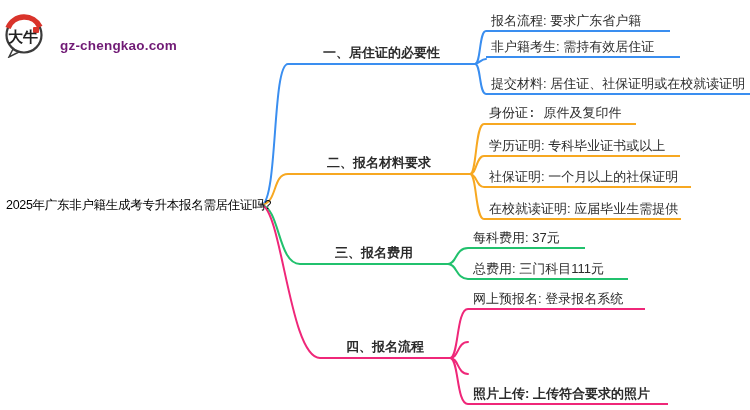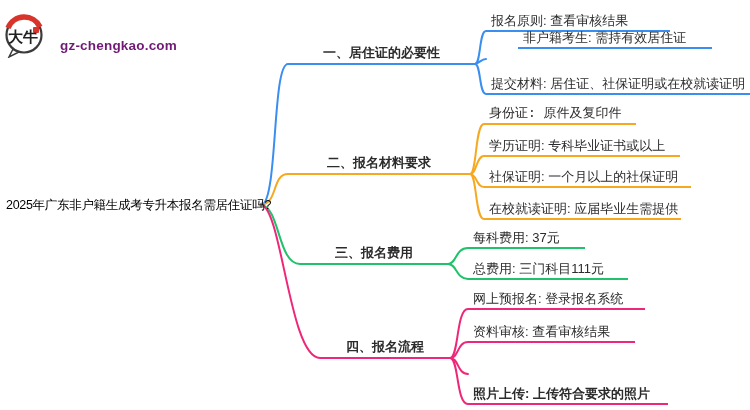--- a/index.html
+++ b/index.html
@@ -59,32 +59,31 @@
       <path d="M6,16 A17.5,17.5 0 0 1 38,15" fill="none" stroke-width="5.5" stroke="#D9342B"></path>
       <rect x="31" y="15" width="6" height="6" rx="1" fill="#D9342B"></rect>
       <text x="21" y="30" text-anchor="middle" font-size="15" font-weight="bold" fill="#222222">大牛</text>
     </svg>
     <div class="siteurl" style="color: #701a75;">gz-chengkao.com</div>
   </div>
 
   <div class="node root">2025年广东非户籍生成考专升本报名需居住证吗?</div>
 
   <div class="node blabel" style="left: 288px; top: 43px; min-width: 187px; border-bottom-color: rgb(58, 142, 240);">一、居住证的必要性</div>
-  <div class="node item" style="left: 486px; top: 11px; min-width: 176px; border-bottom-color: rgb(58, 142, 240);">报名原则: 查看审核结果</div>
-  <div class="node item" style="left: 486px; top: 28px; min-width: 186px; border-bottom-color: rgb(58, 142, 240); margin-left: 32px;">非户籍考生: 需持有效居住证</div>
+  <div class="node item" style="left: 486px; top: 11px; min-width: 176px; border-bottom-color: rgb(58, 142, 240);">报名流程: 要求广东省户籍</div>
+  <div class="node item" style="left: 486px; top: 37px; min-width: 186px; border-bottom-color: rgb(58, 142, 240);">非户籍考生: 需持有效居住证</div>
   <div class="node item" style="left: 486px; top: 74px; min-width: 262px; border-bottom-color: rgb(58, 142, 240);">提交材料: 居住证、社保证明或在校就读证明</div>
 
   <div class="node blabel" style="left: 288px; top: 153px; min-width: 182px; border-bottom-color: rgb(247, 168, 33);">二、报名材料要求</div>
   <div class="node item" style="left: 484px; top: 104px; min-width: 144px; border-bottom-color: rgb(247, 168, 33); font-family: Liberation Mono, monospace;">身份证: 原件及复印件</div>
   <div class="node item" style="left: 484px; top: 136px; min-width: 188px; border-bottom-color: rgb(247, 168, 33);">学历证明: 专科毕业证书或以上</div>
   <div class="node item" style="left: 484px; top: 167px; min-width: 199px; border-bottom-color: rgb(247, 168, 33);">社保证明: 一个月以上的社保证明</div>
   <div class="node item" style="left: 484px; top: 199px; min-width: 189px; border-bottom-color: rgb(247, 168, 33);">在校就读证明: 应届毕业生需提供</div>
 
   <div class="node blabel" style="left: 300px; top: 243px; min-width: 148px; border-bottom-color: rgb(33, 193, 109);">三、报名费用</div>
   <div class="node item" style="left: 468px; top: 228px; min-width: 109px; border-bottom-color: rgb(33, 193, 109);">每科费用: 37元</div>
   <div class="node item" style="left: 468px; top: 259px; min-width: 152px; border-bottom-color: rgb(33, 193, 109);">总费用: 三门科目111元</div>
 
   <div class="node blabel" style="left: 320px; top: 337px; min-width: 130px; border-bottom-color: rgb(239, 39, 121);">四、报名流程</div>
   <div class="node item" style="left: 468px; top: 289px; min-width: 169px; border-bottom-color: rgb(239, 39, 121);">网上预报名: 登录报名系统</div>
-  <div class="node item" style="left: 468px; top: 322px; min-width: 159px; border-bottom-color: rgb(239, 39, 121);">资料审核: 查看审核结果</div>
   <div class="node item" style="left: 468px; top: 384px; min-width: 192px; border-bottom-color: rgb(239, 39, 121); font-weight: bold;">照片上传: 上传符合要求的照片</div>
 
 </div>
 
 </body></html>

